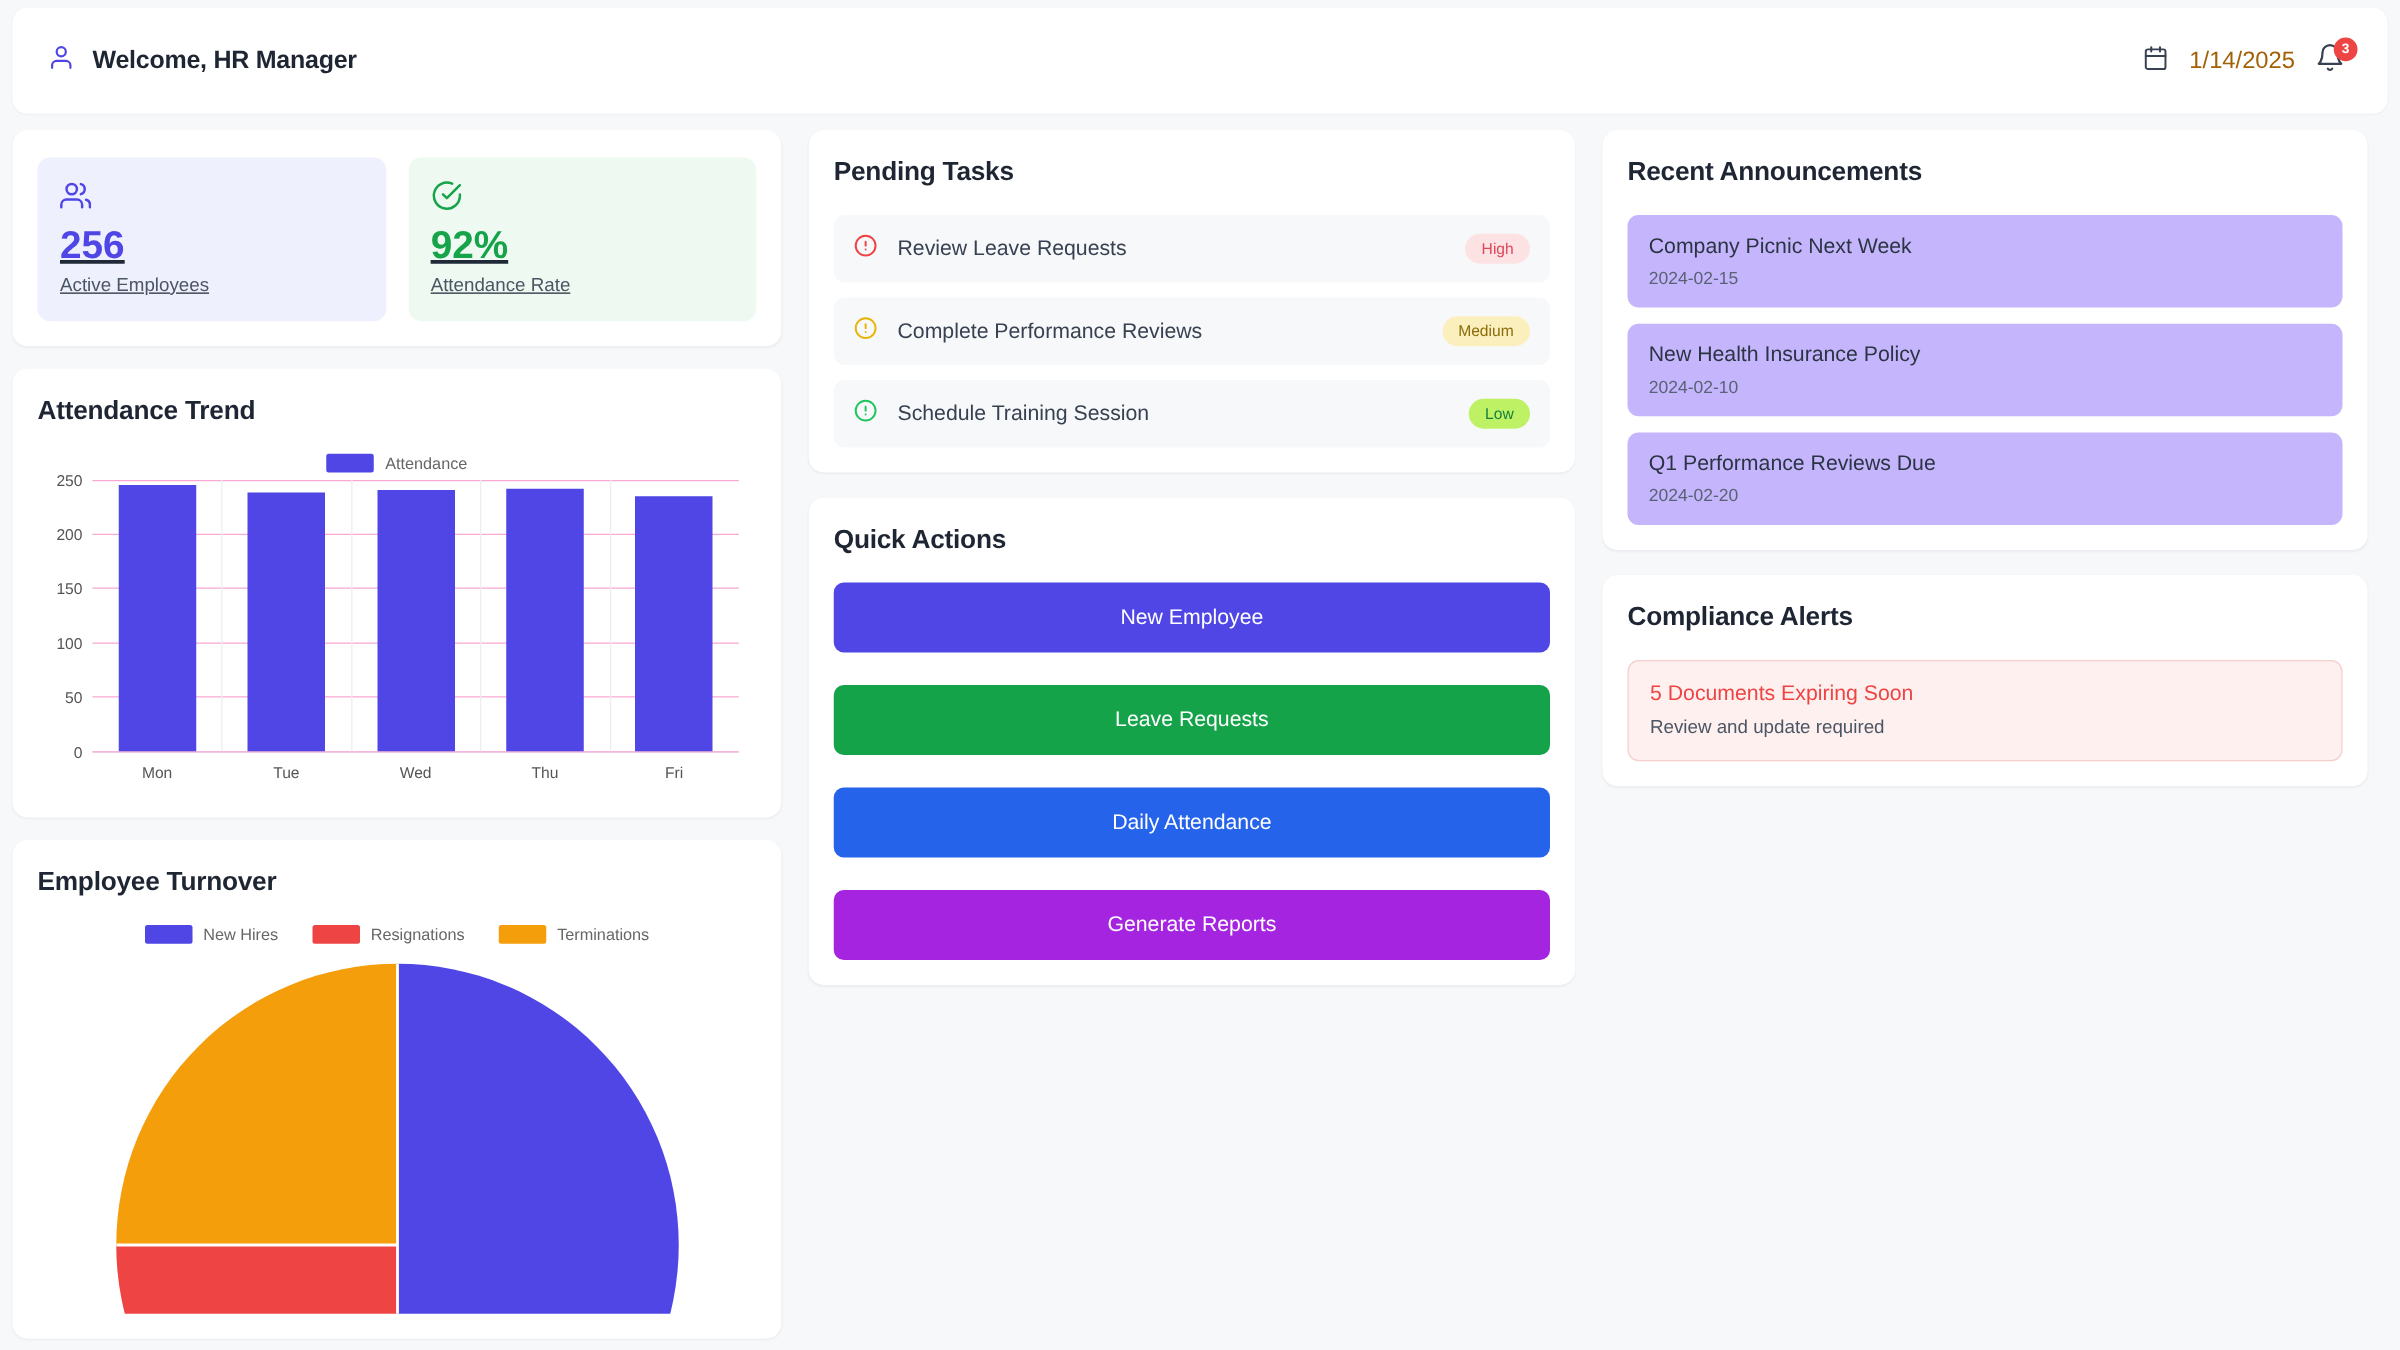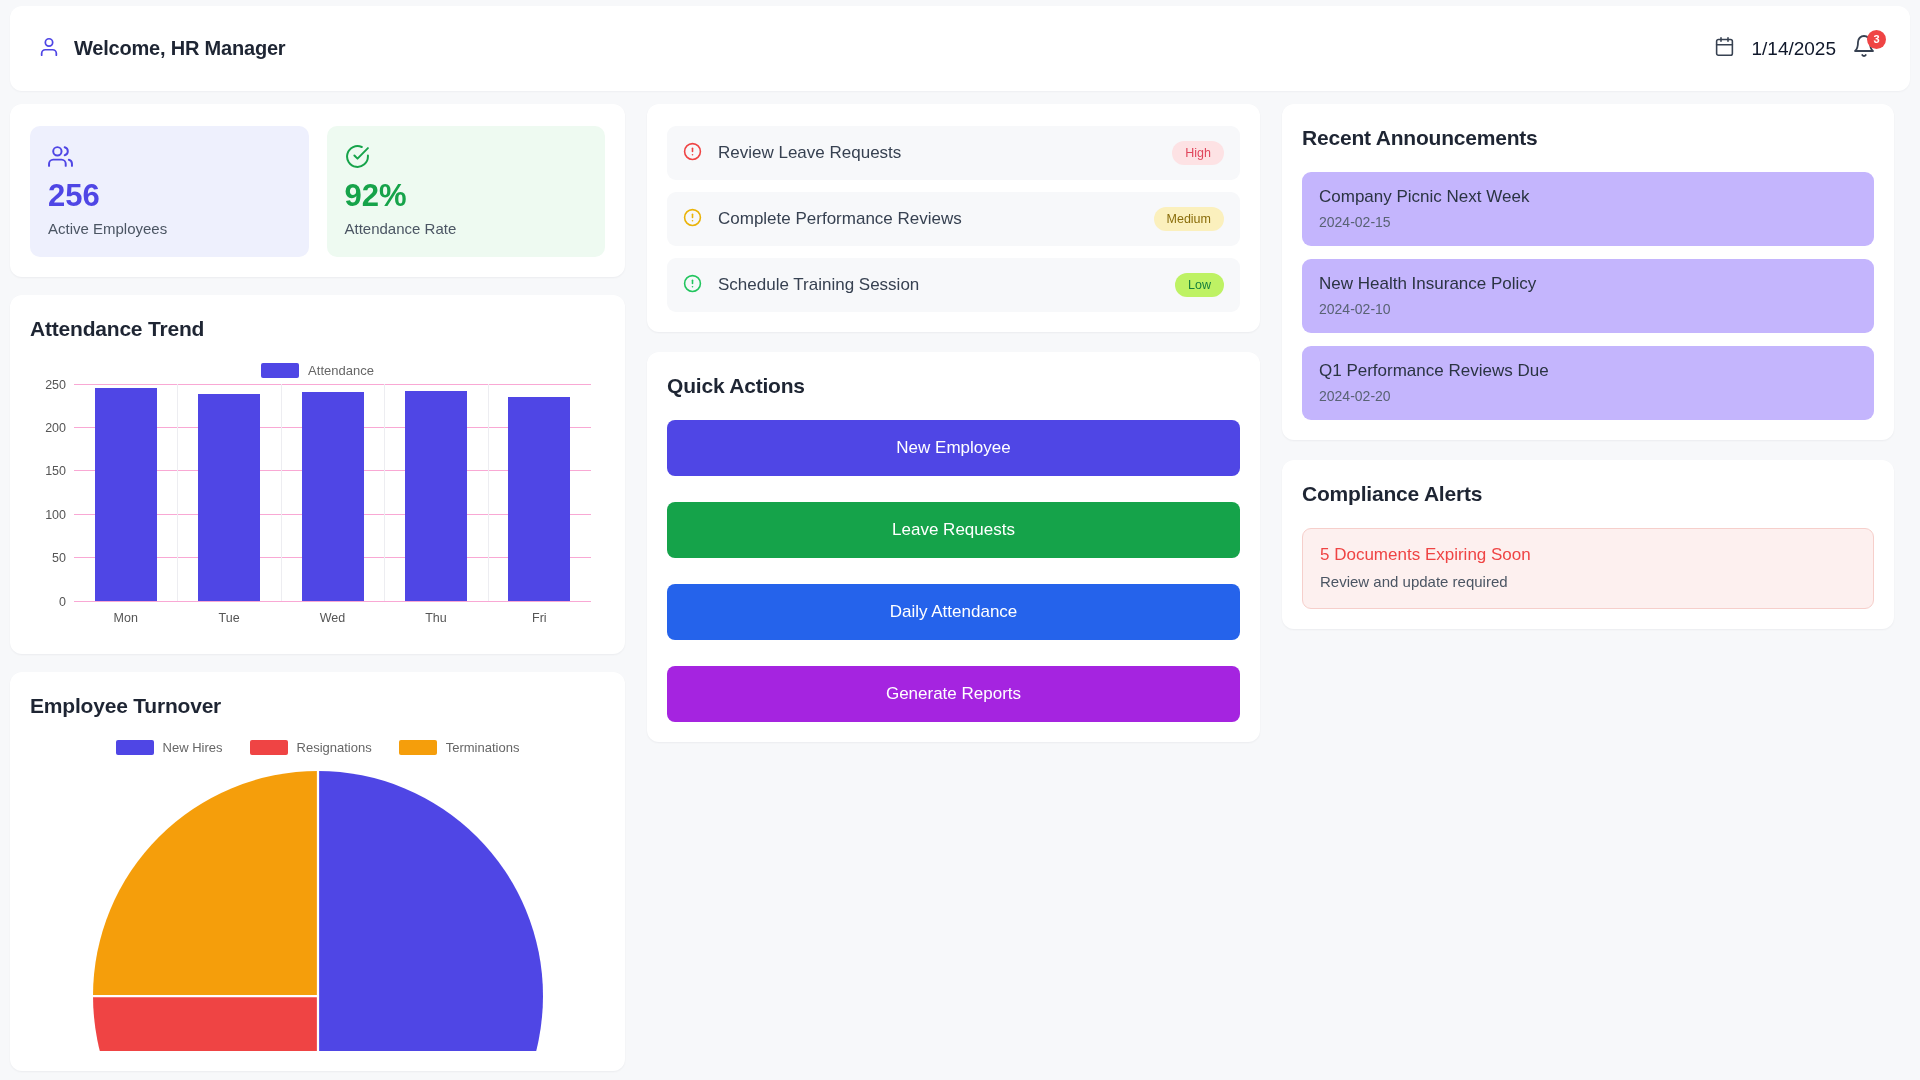--- a/index.html
+++ b/index.html
@@ -30,21 +30,21 @@
     box-shadow: 0 1px 2px rgba(16,24,40,.04);
   }
   .topbar-left { display: flex; align-items: center; gap: 14px; }
   .welcome-title {
     font-size: 20px;
     font-weight: bold;
     color: #1e2533;
     letter-spacing: -.2px;
   }
   .topbar-right { display: flex; align-items: center; gap: 16px; }
-  .date-text { font-size: 19px; color: #0f172a; text-align: center; }
+  .date-text { font-size: 19px; color: #a16207; text-align: center; }
   .bell-wrap { position: relative; width: 28px; height: 30px; }
   .badge {
     position: absolute;
     top: -4px; right: -6px;
     min-width: 19px; height: 19px;
     border-radius: 50%;
     background: #ef4444;
     color: #fff;
     font-size: 11px;
     font-weight: bold;
@@ -72,21 +72,21 @@
   }
   .card-title {
     font-size: 21px;
     font-weight: bold;
     color: #1e2533;
     letter-spacing: -.2px;
     margin-bottom: 22px;
   }
 
   
-  .metrics-row { display: flex; gap: 18px; }
+  .metrics-row { display: flex; gap: 18px; text-decoration: underline; }
   .metric {
     flex: 1;
     border-radius: 10px;
     padding: 18px 18px 20px 18px;
     min-height: 112px;
   }
   .metric.indigo { background: #eef0fd; }
   .metric.green  { background: #eefaf1; }
   .metric-icon { height: 26px; margin-bottom: 10px; }
   .metric-value { font-size: 31px; font-weight: bold; line-height: 1.05; }
@@ -344,20 +344,21 @@
             </svg>
           </div>
       </div>
     </div>
 
   </div>
 
   <div class="col-mid">
 
     <div class="card">
+      <div class="card-title">Pending Tasks</div>
       <div id="task-list">
           <div class="task-row">
             <div class="task-left">
               <span><svg width="19" height="19" viewBox="0 0 24 24" fill="none" stroke="#ef4444" stroke-width="2" stroke-linecap="round" stroke-linejoin="round">
                   <circle cx="12" cy="12" r="10"></circle>
                   <line x1="12" y1="8" x2="12" y2="12"></line>
                   <line x1="12" y1="16" x2="12.01" y2="16"></line>
                 </svg></span>
               <span class="task-name">Review Leave Requests</span>
             </div>

